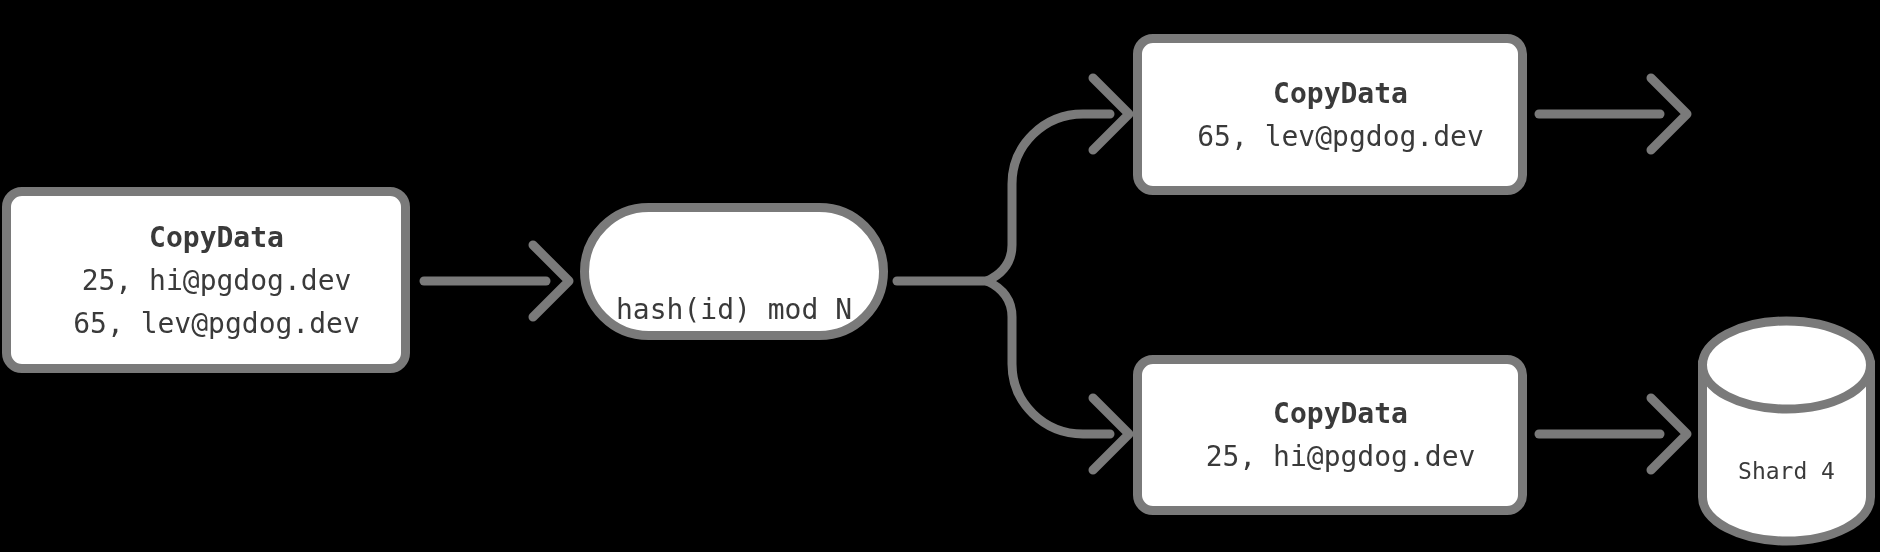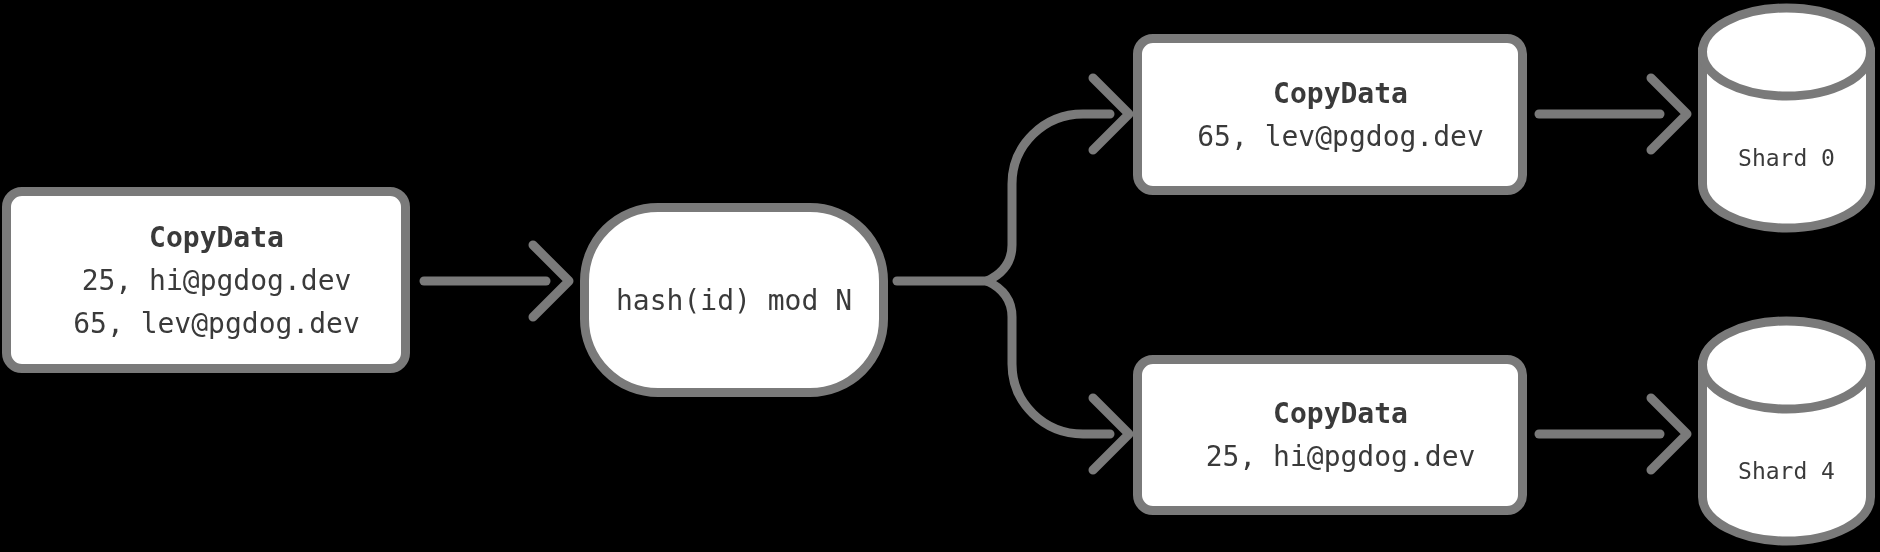--- a/index.html
+++ b/index.html
@@ -89,41 +89,34 @@
     <path d="M 1539 434 H 1660"></path>
     <path d="M 1651 398 L 1687 434 L 1651 470"></path>
   </svg>
 
   <div class="node box" style="left:2px; top:187px; width:408px; height:186px;">
     <div class="title">CopyData</div>
     <div class="row">25, hi@pgdog.dev</div>
     <div class="row">65, lev@pgdog.dev</div>
   </div>
 
-  <div class="node pill" style="left:580px; top:203px; width:308px; height:194px;">
+  <div class="node pill" style="left:580px; top:203px; width:308px; height:137px;justify-content:flex-end;">
     <div class="row">hash(id) mod N</div>
   </div>
 
   <div class="node box" style="left:1133px; top:34px; width:394px; height:161px;">
     <div class="title">CopyData</div>
     <div class="row">65, lev@pgdog.dev</div>
   </div>
 
   <div class="node box" style="left:1133px; top:355px; width:394px; height:160px;">
     <div class="title">CopyData</div>
     <div class="row">25, hi@pgdog.dev</div>
   </div>
 
-  <div class="cyl" style="left:1698px; top:3px;">
-    <svg width="177" height="230" viewBox="0 0 177 230" xmlns="http://www.w3.org/2000/svg">
-      <path d="M 4.5 49 V 181 A 84 44 0 0 0 172.5 181 V 49 Z" fill="var(--node_fill)" stroke="currentColor" stroke-width="9"></path>
-      <ellipse cx="88.5" cy="49" rx="84" ry="44" fill="var(--node_fill)" stroke="currentColor" stroke-width="9"></ellipse>
-    </svg>
-    <div class="cyl-label">Shard 0</div>
-  </div>
 
   <div class="cyl" style="left:1698px; top:316px;">
     <svg width="177" height="230" viewBox="0 0 177 230" xmlns="http://www.w3.org/2000/svg">
       <path d="M 4.5 49 V 181 A 84 44 0 0 0 172.5 181 V 49 Z" fill="var(--node_fill)" stroke="currentColor" stroke-width="9"></path>
       <ellipse cx="88.5" cy="49" rx="84" ry="44" fill="var(--node_fill)" stroke="currentColor" stroke-width="9"></ellipse>
     </svg>
     <div class="cyl-label">Shard 4</div>
   </div>
 
 </div>

